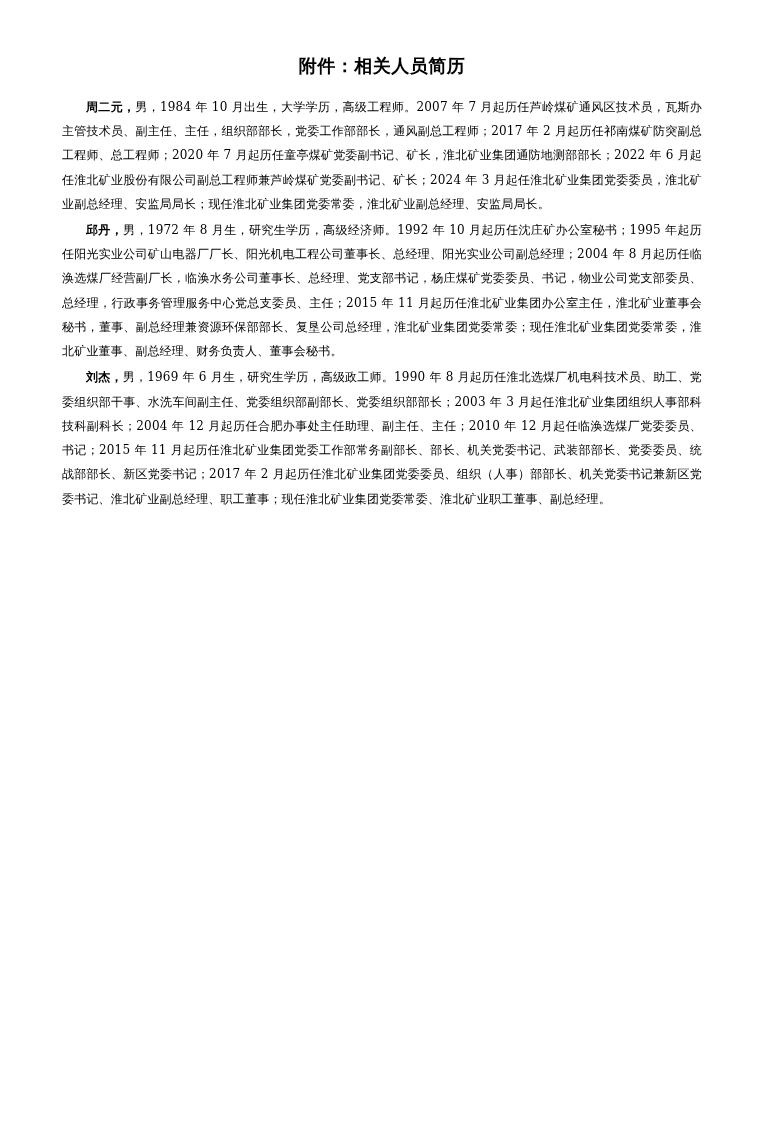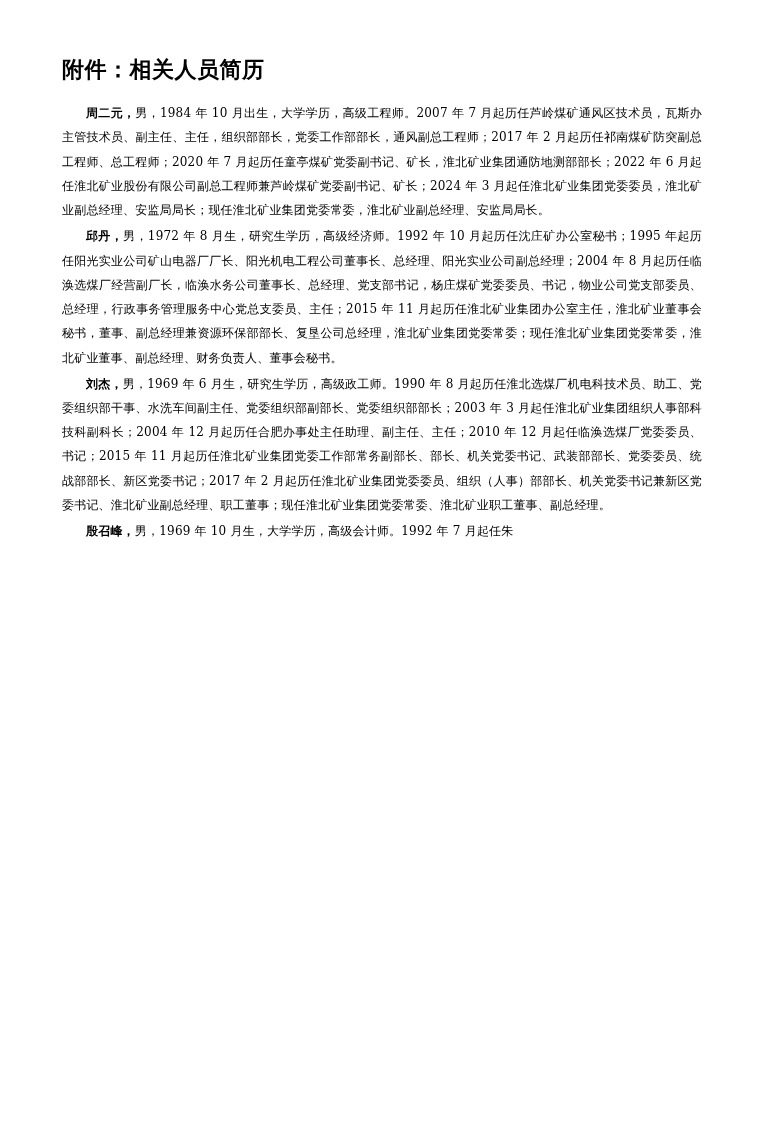--- a/index.html
+++ b/index.html
@@ -15,26 +15,26 @@
     position: relative;
     width: 764px;
     height: 1121px;
     margin: 0 auto;
     background: #ffffff;
     overflow: hidden;
     box-sizing: border-box;
     padding: 52px 62px 40px 62px;
   }
   .doc-title {
-    font-size: 22px;
+    font-size: 18px;
     font-weight: bold;
     letter-spacing: 0.5px;
     line-height: 1.6;
     margin: 0 0 14px 0;
-    text-align: left;
+    text-align: center;
   }
   .para {
     font-size: 12px;
     line-height: 2.02;
     text-align: justify;
     text-justify: inter-ideograph;
     margin: 0 0 2px 0;
     text-indent: 2em;
     letter-spacing: 0.2px;
   }
@@ -51,15 +51,14 @@
 <div class="page">
 
   <h1 class="doc-title">附件：相关人员简历</h1>
 
   <p class="para"><span class="name">周二元，</span><span>男，1984 年 10 月出生，大学学历，高级工程师。2007 年 7 月起历任芦岭煤矿通风区技术员，瓦斯办主管技术员、副主任、主任，组织部部长，党委工作部部长，通风副总工程师；2017 年 2 月起历任祁南煤矿防突副总工程师、总工程师；2020 年 7 月起历任童亭煤矿党委副书记、矿长，淮北矿业集团通防地测部部长；2022 年 6 月起任淮北矿业股份有限公司副总工程师兼芦岭煤矿党委副书记、矿长；2024 年 3 月起任淮北矿业集团党委委员，淮北矿业副总经理、安监局局长；现任淮北矿业集团党委常委，淮北矿业副总经理、安监局局长。</span></p>
 
   <p class="para"><span class="name">邱丹，</span><span>男，1972 年 8 月生，研究生学历，高级经济师。1992 年 10 月起历任沈庄矿办公室秘书；1995 年起历任阳光实业公司矿山电器厂厂长、阳光机电工程公司董事长、总经理、阳光实业公司副总经理；2004 年 8 月起历任临涣选煤厂经营副厂长，临涣水务公司董事长、总经理、党支部书记，杨庄煤矿党委委员、书记，物业公司党支部委员、总经理，行政事务管理服务中心党总支委员、主任；2015 年 11 月起历任淮北矿业集团办公室主任，淮北矿业董事会秘书，董事、副总经理兼资源环保部部长、复垦公司总经理，淮北矿业集团党委常委；现任淮北矿业集团党委常委，淮北矿业董事、副总经理、财务负责人、董事会秘书。</span></p>
 
   <p class="para"><span class="name">刘杰，</span><span>男，1969 年 6 月生，研究生学历，高级政工师。1990 年 8 月起历任淮北选煤厂机电科技术员、助工、党委组织部干事、水洗车间副主任、党委组织部副部长、党委组织部部长；2003 年 3 月起任淮北矿业集团组织人事部科技科副科长；2004 年 12 月起历任合肥办事处主任助理、副主任、主任；2010 年 12 月起任临涣选煤厂党委委员、书记；2015 年 11 月起历任淮北矿业集团党委工作部常务副部长、部长、机关党委书记、武装部部长、党委委员、统战部部长、新区党委书记；2017 年 2 月起历任淮北矿业集团党委委员、组织（人事）部部长、机关党委书记兼新区党委书记、淮北矿业副总经理、职工董事；现任淮北矿业集团党委常委、淮北矿业职工董事、副总经理。</span></p>
 
-  <p class="para last-partial"><span class="name">殷召峰，</span><span>男，1969 年 10 月生，大学学历，高级会计师。1992 年 7 月起任朱</span></p>
 
 </div>
 
 </body></html>

